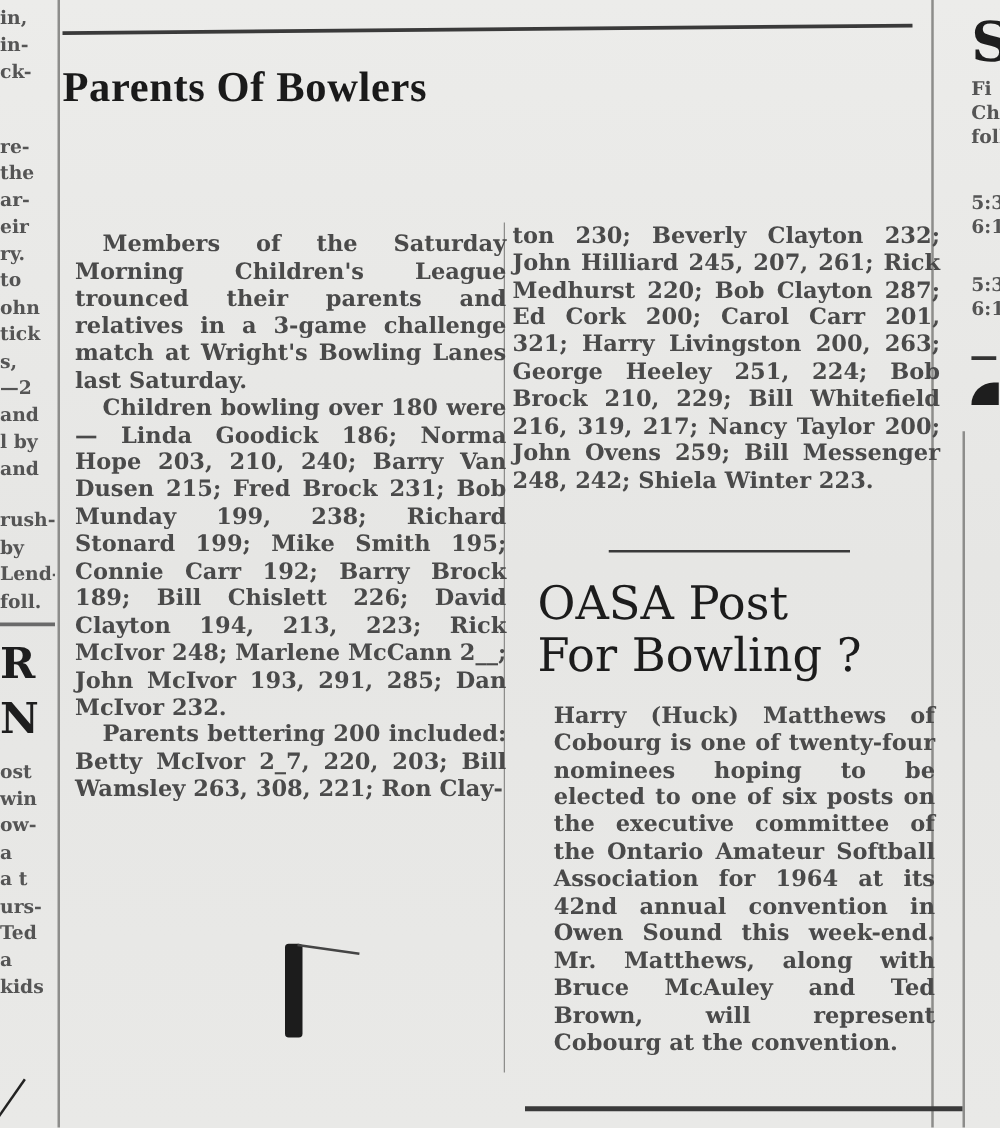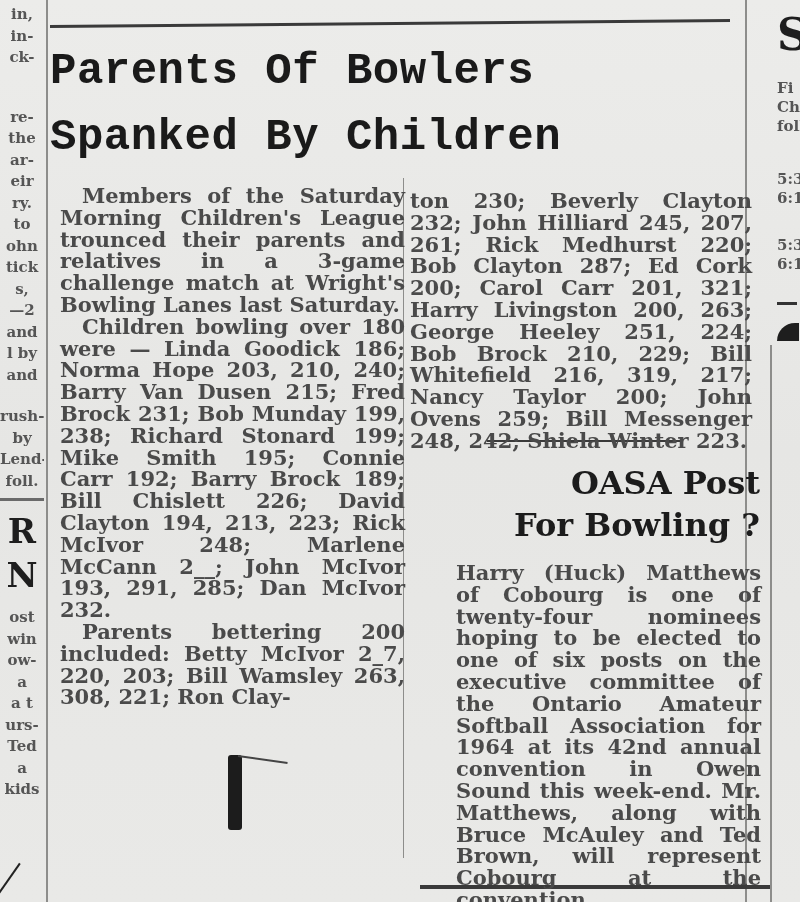--- a/index.html
+++ b/index.html
@@ -12,53 +12,53 @@
   .page {
     position:absolute; left:0; top:0; width:800px; height:902px;
     background:linear-gradient(180deg,#ececea 0%,#e6e6e4 50%,#e9e9e7 100%);
   }
   
   .vrule { position:absolute; width:2px; background:#8d8d8b; }
   .hrule { position:absolute; height:3px; background:#3a3a3a; }
   
   .frag-left {
     position:absolute; left:0; top:0; width:44px;
-    text-align:center; font-size:15px; line-height:21.5px; font-weight:bold;
+    text-align:left; font-size:15px; line-height:21.5px; font-weight:bold;
     color:#555; overflow:hidden;
   }
   .frag-left .big { font-size:34px; line-height:44px; font-weight:900; color:#1e1e1e; }
   .frag-left .sep { height:3px; background:#6a6a6a; margin:6px 0 8px 0; }
   .frag-right {
     position:absolute; left:777px; top:0; width:23px; overflow:hidden;
     font-size:15px; line-height:19px; font-weight:bold; color:#555; white-space:nowrap;
   }
   .frag-right .big { font-size:44px; line-height:50px; font-weight:900; color:#1e1e1e; margin-top:10px; }
   
   .headline {
     position:absolute; left:50px; top:38px; width:690px;
-    font-family:Liberation Mono, monospace; font-weight:900;
-    font-size:44px; line-height:66px; color:#1a1a1a;
+    font-family:Liberation Serif, serif; font-weight:900;
+    font-size:34px; line-height:66px; color:#1a1a1a;
     letter-spacing:0.5px;
   }
   .headline div { white-space:nowrap; }
   
   .col {
-    position:absolute; font-size:21px; line-height:21.8px;
+    position:absolute; font-size:18px; line-height:21.8px;
     font-weight:bold; color:#4a4a4a; text-align:justify;
     font-family:"DejaVu Serif", serif;
   }
   .col p { margin:0; text-indent:22px; }
   .col p.noind { text-indent:0; }
   #col1 { left:60px; top:185px; width:345px; }
-  #col2 { left:410px; top:190px; width:342px; }
+  #col2 { left:410px; top:178px; width:342px; }
   .sub-head {
-    position:absolute; left:430px; top:462px; width:330px; text-align:right;
-    font-weight:700; font-size:32px; line-height:42px; color:#1c1c1c;
+    position:absolute; left:430px; top:462px; width:330px; text-align:left;
+    font-weight:400; font-size:37px; line-height:42px; color:#1c1c1c;
   }
-  #col3 { left:443px; top:562px; width:305px;margin-left:13px; }
+  #col3 { left:443px; top:562px; width:305px; }
   .blot {
     position:absolute; left:228px; top:755px; width:14px; height:75px;
     background:#1c1c1c; border-radius:3px;
   }
   .blot-tail {
     position:absolute; left:238px; top:755px; width:50px; height:2px;
     background:#444; transform:rotate(8deg); transform-origin:left;
   }
   .pencil {
     position:absolute; left:8px; top:860px; width:2px; height:38px;
@@ -112,36 +112,35 @@
     <div>a</div>
     <div>a t</div>
     <div>urs-</div>
     <div>Ted</div>
     <div>a</div>
     <div>kids</div>
   </div>
 
   <div class="frag-right">
     <div class="big">S</div>
-    <div style="margin-top:19px">Fi</div>
+    <div style="margin-top:2px">Fi</div>
     <div>Chu</div>
     <div>foll</div>
     <div style="height:34px"></div>
     <div>5:30</div>
     <div>6:15</div>
     <div style="height:28px"></div>
     <div>5:30</div>
     <div>6:15</div>
     <div style="height:3px;width:20px;background:#333;margin-top:28px;"></div>
     <div style="width:22px;height:18px;background:#1e1e1e;border-radius:18px 0 0 0;margin-top:18px;"></div>
   </div>
 
   <div class="headline">
     <div>Parents Of Bowlers</div>
-    <div>Spanked By Children</div>
   </div>
 
   <div class="col" id="col1">
     <p>Members of the Saturday Morning Children's League trounced their parents and relatives in a 3-game challenge match at Wright's Bowling Lanes last Saturday.</p>
     <p>Children bowling over 180 were — Linda Goodick 186; Norma Hope 203, 210, 240; Barry Van Dusen 215; Fred Brock 231; Bob Munday 199, 238; Richard Stonard 199; Mike Smith 195; Connie Carr 192; Barry Brock 189; Bill Chislett 226; David Clayton 194, 213, 223; Rick McIvor 248; Marlene McCann 2__; John McIvor 193, 291, 285; Dan McIvor 232.</p>
     <p>Parents bettering 200 included: Betty McIvor 2_7, 220, 203; Bill Wamsley 263, 308, 221; Ron Clay-</p>
   </div>
 
   <div class="col" id="col2">
     <p class="noind">ton 230; Beverly Clayton 232; John Hilliard 245, 207, 261; Rick Medhurst 220; Bob Clayton 287; Ed Cork 200; Carol Carr 201, 321; Harry Livingston 200, 263; George Heeley 251, 224; Bob Brock 210, 229; Bill Whitefield 216, 319, 217; Nancy Taylor 200; John Ovens 259; Bill Messenger 248, 242; Shiela Winter 223.</p>

